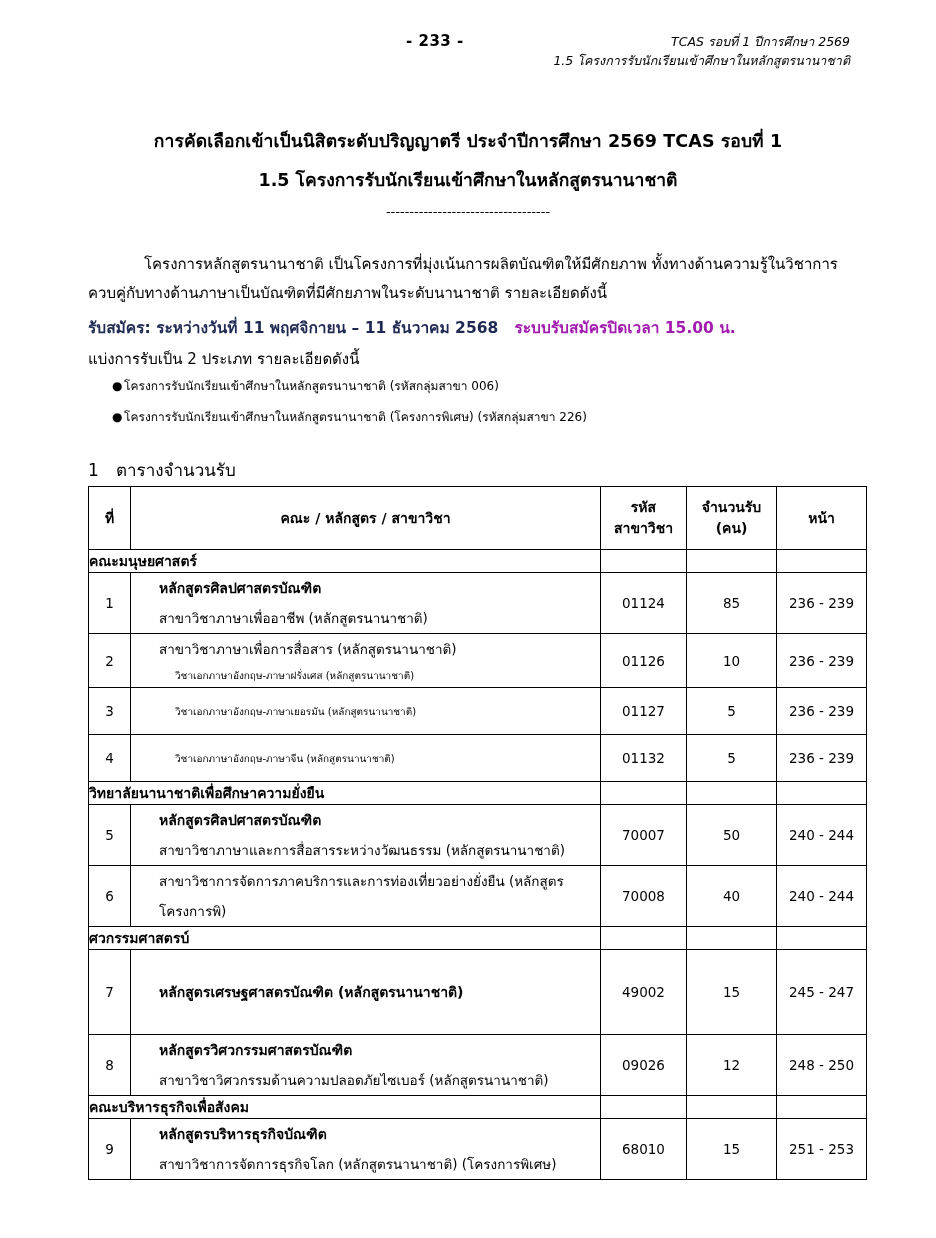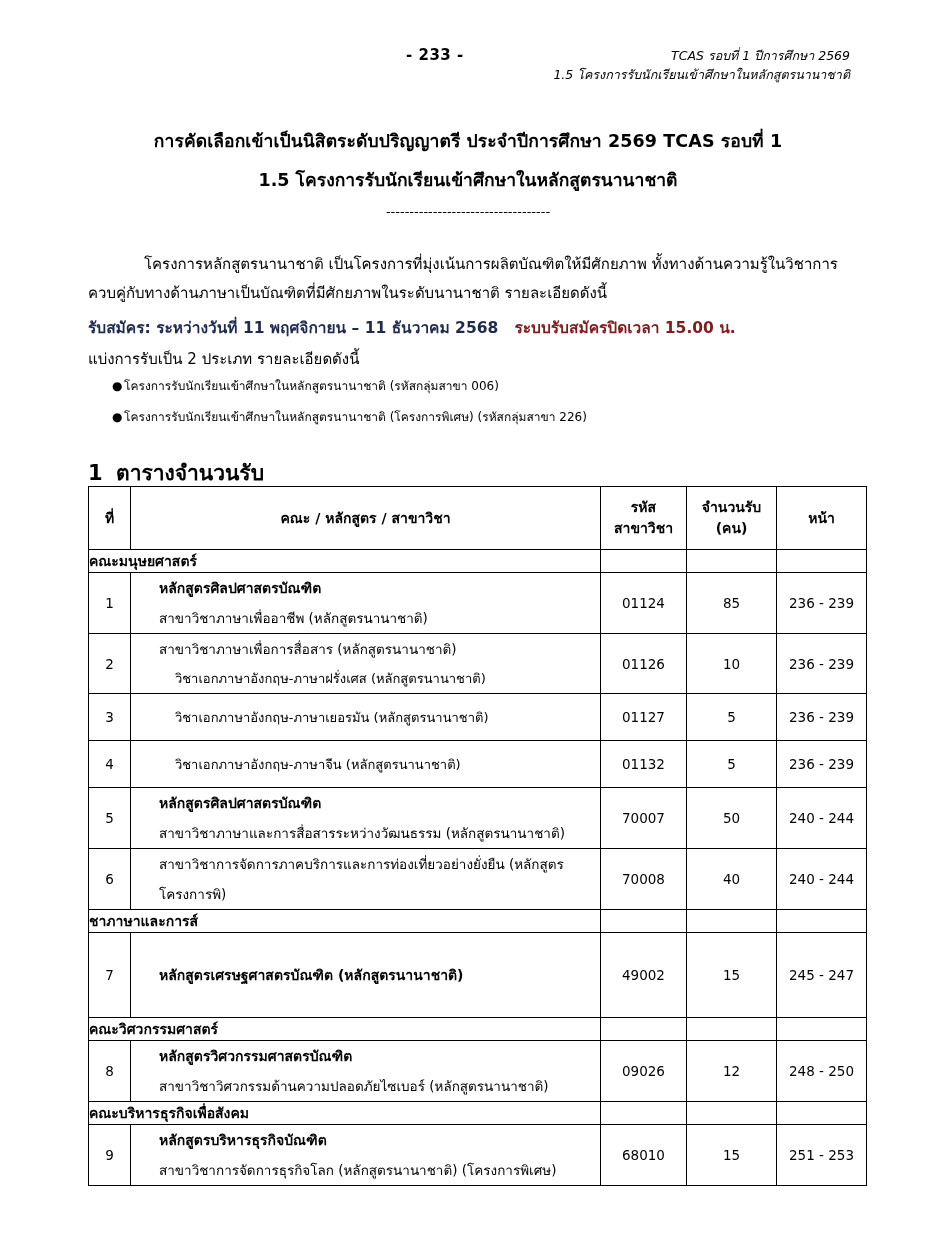--- a/index.html
+++ b/index.html
@@ -19,21 +19,21 @@
   .page {
     position: relative;
     width: 936px;
     height: 1238px;
     box-sizing: border-box;
   }
 
   
   .runhead {
     position: absolute;
-    top: 46px;
+    top: 32px;
     left: 0;
     width: 912px;
     height: 52px;
   }
   .page-number {
     position: absolute;
     left: 406px;
     top: 0px;
     font-size: 15px;
     font-weight: bold;
@@ -94,21 +94,21 @@
   .notice {
     position: absolute;
     top: 313px;
     left: 88px;
     width: 800px;
     font-size: 15.5px;
     font-weight: bold;
     line-height: 2.0;
   }
   .notice-dark { color: #1f2a52; }
-  .notice-red { color: #7f1d1d; }
+  .notice-red { color: #a21caf; }
   .notice-line2 { color: #000; font-weight: normal; font-size: 15px; }
 
   
   .bullets {
     position: absolute;
     top: 378px;
     left: 112px;
     width: 800px;
     font-size: 12px;
     line-height: 1.45;
@@ -121,22 +121,22 @@
   .bullet-dot {
     display: inline-block;
     width: 12px;
   }
 
   
   .section-heading {
     position: absolute;
     top: 456px;
     left: 88px;
-    font-size: 21px;
-    font-weight: bold;
+    font-size: 17px;
+    font-weight: normal;
   }
   .section-heading .num { display: inline-block; width: 28px; }
 
   
   .tbl-wrap {
     position: absolute;
     top: 486px;
     left: 88px;
     width: 778px;
   }
@@ -190,21 +190,21 @@
     padding: 4px 0 4px 28px;
   }
   .major {
     display: block;
     padding: 4px 0 4px 28px;
     font-size: 13.5px;
   }
   .major-indent {
     display: block;
     padding: 4px 0 4px 44px;
-    font-size: 13px;
+    font-size: 10px;
   }
 
   td.no {
     text-align: center;
     font-size: 13.5px;
     border-top: none;
     border-bottom: none;
   }
   td.name {
     text-align: left;
@@ -325,20 +325,26 @@
           <td class="no tall">4</td>
           <td class="name">
             <span class="major-indent">วิชาเอกภาษาอังกฤษ-ภาษาจีน (หลักสูตรนานาชาติ)</span>
           </td>
           <td class="num">01132</td>
           <td class="num">5</td>
           <td class="num">236 - 239</td>
         </tr>
 
         <tr>
+          <td class="faculty" colspan="2">วิทยาลัยนานาชาติเพื่อศึกษาความยั่งยืน</td>
+          <td class="blank-cell"></td>
+          <td class="blank-cell"></td>
+          <td class="blank-cell"></td>
+        </tr>
+        <tr>
           <td class="no">5</td>
           <td class="name">
             <span class="deg">หลักสูตรศิลปศาสตรบัณฑิต</span>
             <span class="major">สาขาวิชาภาษาและการสื่อสารระหว่างวัฒนธรรม (หลักสูตรนานาชาติ)</span>
           </td>
           <td class="num">70007</td>
           <td class="num">50</td>
           <td class="num">240 - 244</td>
         </tr>
         <tr class="dotted group-end">
@@ -346,41 +352,35 @@
           <td class="name">
             <span class="major">สาขาวิชาการจัดการภาคบริการและการท่องเที่ยวอย่างยั่งยืน (หลักสูตร</span>
             <span class="major">โครงการพิ)</span>
           </td>
           <td class="num">70008</td>
           <td class="num">40</td>
           <td class="num">240 - 244</td>
         </tr>
 
         <tr>
-          <td class="faculty" colspan="2">ชาภาษาและการส์</td>
+          <td class="faculty" colspan="2">ศวกรรมศาสตรบ์</td>
           <td class="blank-cell"></td>
           <td class="blank-cell"></td>
           <td class="blank-cell"></td>
         </tr>
         <tr class="group-end">
           <td class="no" style="height:84px;">7</td>
           <td class="name">
             <span class="deg">หลักสูตรเศรษฐศาสตรบัณฑิต (หลักสูตรนานาชาติ)</span>
           </td>
           <td class="num">49002</td>
           <td class="num">15</td>
           <td class="num">245 - 247</td>
         </tr>
 
-        <tr>
-          <td class="faculty" colspan="2">คณะวิศวกรรมศาสตร์</td>
-          <td class="blank-cell"></td>
-          <td class="blank-cell"></td>
-          <td class="blank-cell"></td>
-        </tr>
         <tr class="group-end">
           <td class="no">8</td>
           <td class="name">
             <span class="deg">หลักสูตรวิศวกรรมศาสตรบัณฑิต</span>
             <span class="major">สาขาวิชาวิศวกรรมด้านความปลอดภัยไซเบอร์ (หลักสูตรนานาชาติ)</span>
           </td>
           <td class="num">09026</td>
           <td class="num">12</td>
           <td class="num">248 - 250</td>
         </tr>

